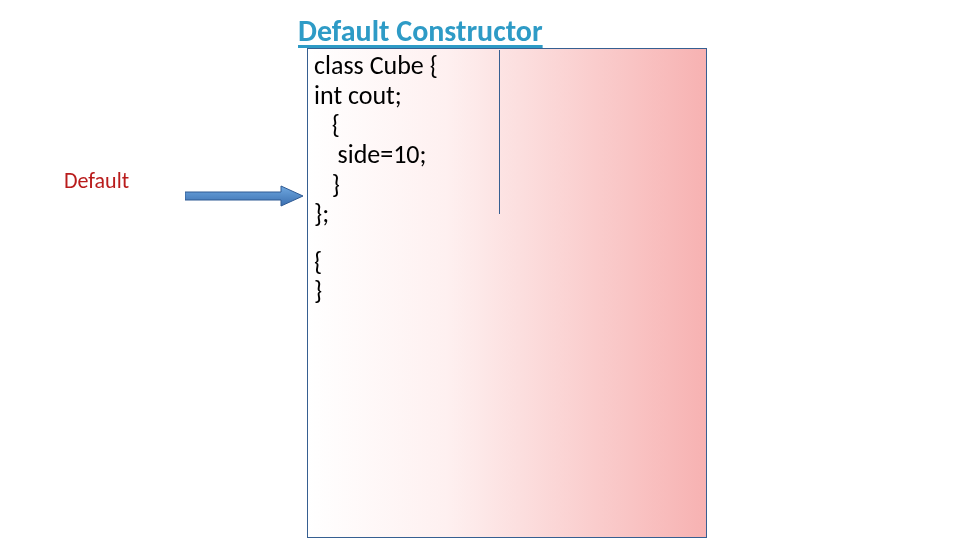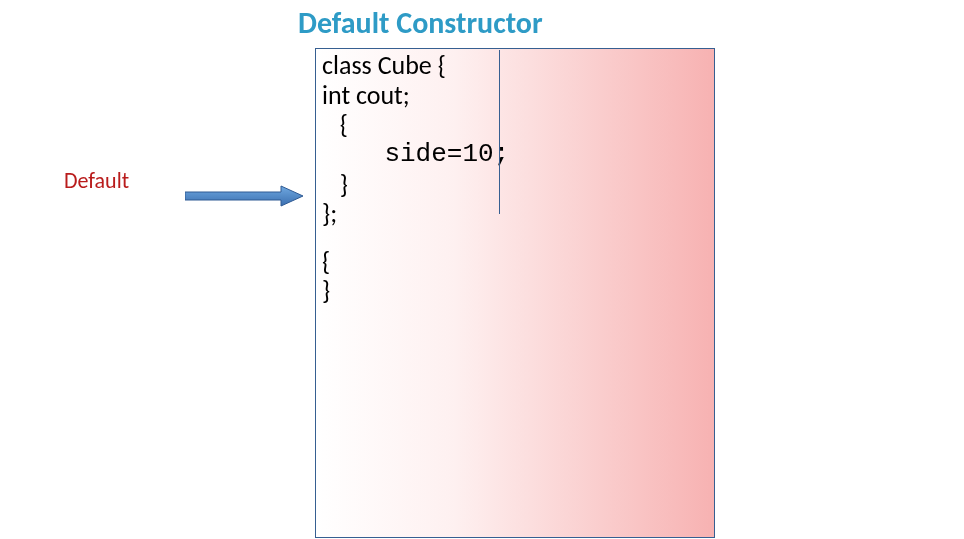--- a/index.html
+++ b/index.html
@@ -6,25 +6,26 @@
   body {
     width: 964px;
     height: 539px;
     background: #ffffff;
     font-family: "Calibri", "Segoe UI", Arial, sans-serif;
     position: relative;
     overflow: hidden;
   }
   .title {
     position: absolute;
-    top: 4px;
+    top: 12px;
     left: 298px;
     font-size: 30px;
     font-weight: bold;
     color: #2E9BC6;
+    text-decoration: underline;
     text-decoration-color: #2E9BC6;
     text-underline-offset: 4px;
   }
   .label {
     position: absolute;
     top: 168px;
     left: 64px;
     font-size: 22px;
     color: #b91c1c;
     line-height: 1.15;
@@ -32,21 +33,21 @@
   .arrow {
     position: absolute;
     top: 184px;
     left: 185px;
     width: 118px;
     height: 24px;
   }
   .code-box {
     position: absolute;
     top: 48px;
-    left: 315px;
+    left: 307px;
     width: 400px;
     height: 490px;
     border: 1px solid #365F91;
     background: linear-gradient(to right, #ffffff 0%, #fef0f0 35%, #f7b2b2 100%);
     padding: 2px 6px;
     font-size: 26px;
     color: #000;
     line-height: 1.14;
   }
   .marker-line {
@@ -77,21 +78,21 @@
       <stop offset="100%" stop-color="#3b6fb0"></stop>
     </linearGradient>
   </defs>
   <polygon points="0,8 96,8 96,2 118,12 96,22 96,16 0,16" fill="url(#g1)" stroke="#2f5a93" stroke-width="1"></polygon>
 </svg>
 
 <div class="code-box">
   <div>class Cube {</div>
   <div>int cout;</div>
   <div style="white-space: pre;">   {</div>
-  <div style="white-space: pre; font-family: Liberation Mono, monospace;">    side=10;</div>
+  <div style="white-space: pre;">    side=10;</div>
   <div style="white-space: pre;">   }</div>
   <div>};</div>
   <div class="gap"></div>
   <div>{</div>
   <div>}</div>
 </div>
 
 <div class="marker-line"></div>
 
 </body></html>

